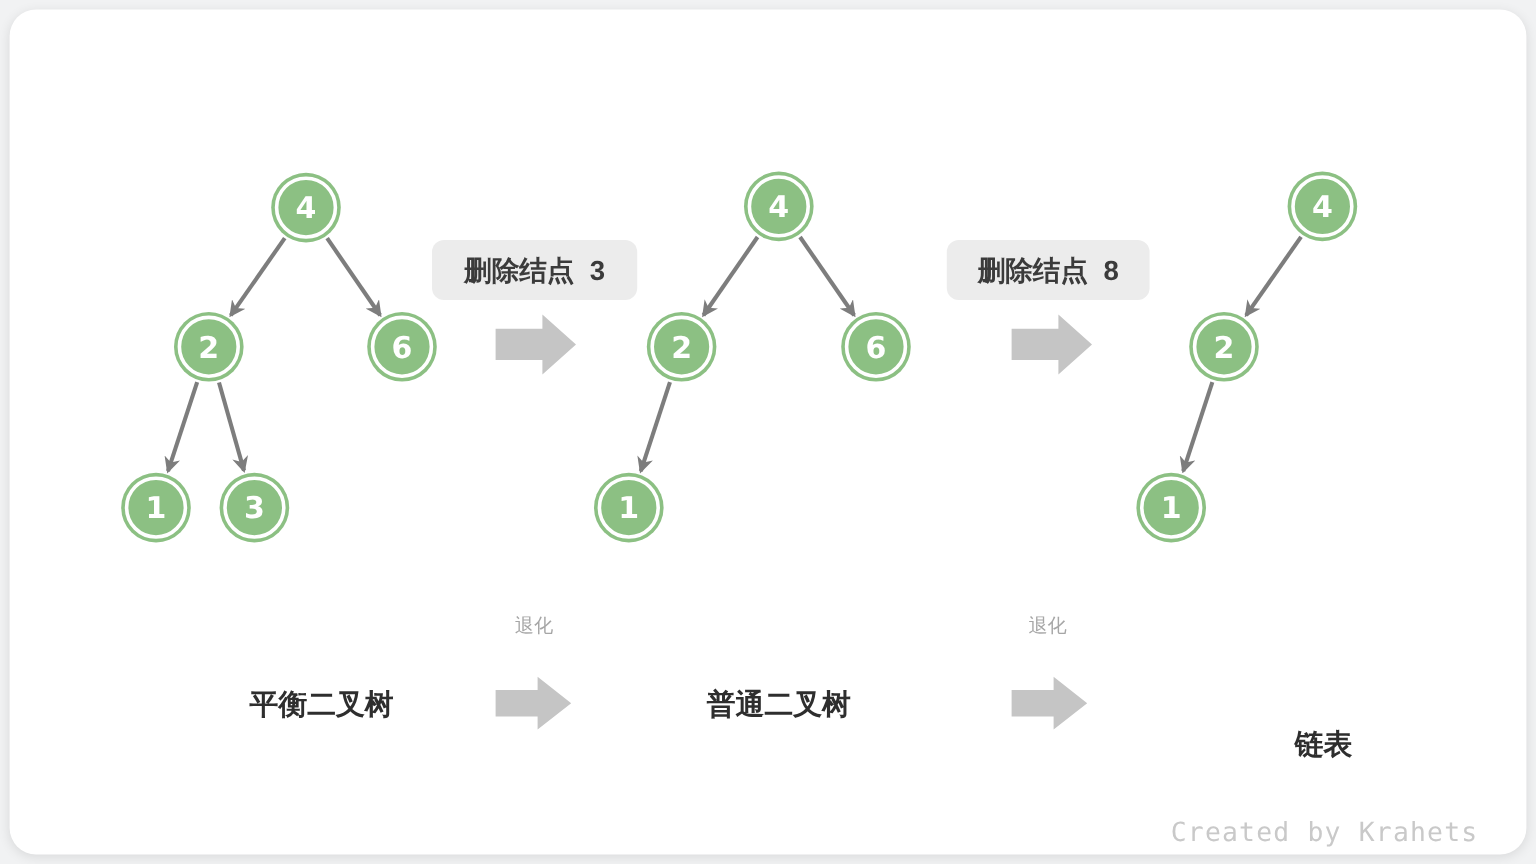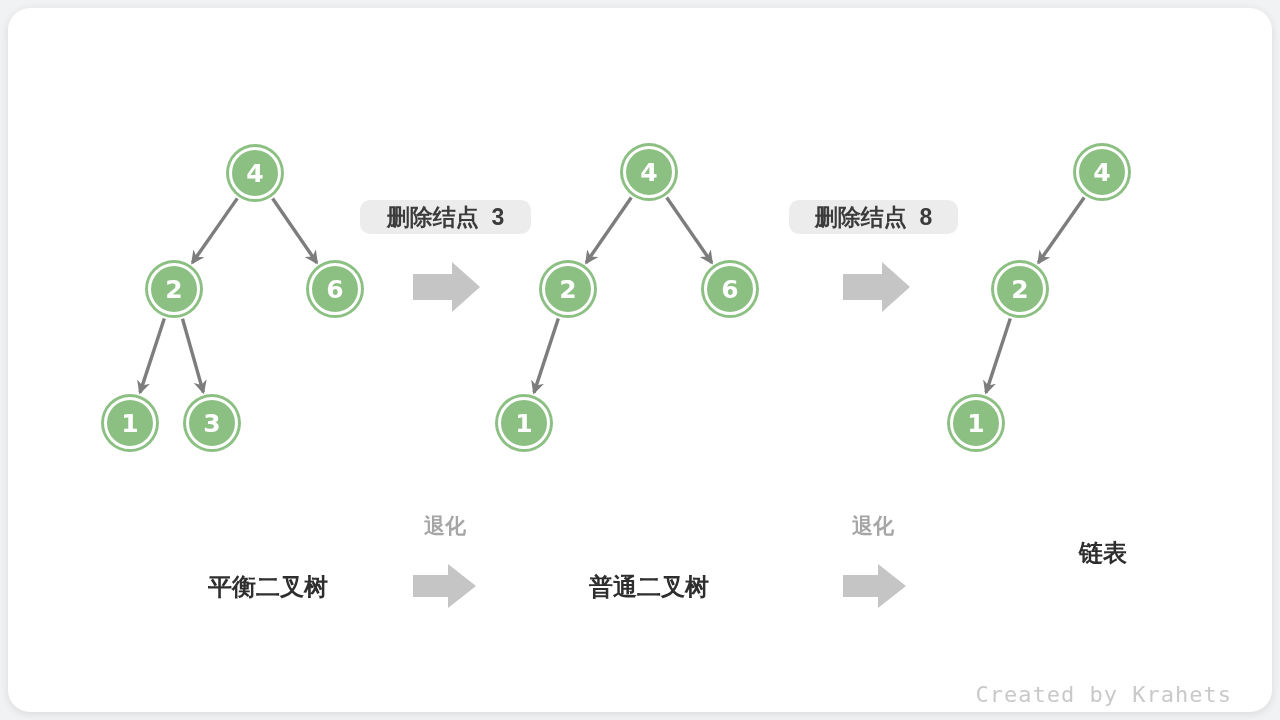--- a/index.html
+++ b/index.html
@@ -30,29 +30,29 @@
   .node{
     position:absolute;width:52px;height:52px;box-sizing:border-box;
     border-radius:50%;background:var(--green);
     border:3px solid #ffffff;
     box-shadow:0 0 0 3px var(--green);
     display:flex;align-items:center;justify-content:center;
     color:#ffffff;font-weight:bold;font-size:25px;
     font-family:"DejaVu Sans",sans-serif;
   }
   .op-box{
-    position:absolute;height:34px;box-sizing:border-box;
+    position:absolute;height:50px;box-sizing:border-box;
     background:var(--box-bg);border-radius:10px;
     display:flex;align-items:center;justify-content:center;
     font-weight:bold;font-size:23px;color:var(--box-text);
     white-space:pre;
   }
   .degrade{
     position:absolute;transform:translateX(-50%);
-    font-weight:bold;font-size:21px;color:var(--degrade);
+    font-weight:normal;font-size:16px;color:var(--degrade);
     white-space:pre;
   }
   .caption{
     position:absolute;transform:translateX(-50%);
     font-weight:bold;font-size:24px;color:var(--caption);
     white-space:pre;
   }
   .watermark{
     position:absolute;right:40px;top:674px;
     font-family:"DejaVu Sans Mono","Liberation Mono",monospace;
@@ -106,17 +106,17 @@
   <div class="node" style="left:942px;top:389px;">1</div>
 
   <div class="op-box" style="left:352px;top:192px;width:171px;">删除结点  3</div>
   <div class="op-box" style="left:781px;top:192px;width:169px;">删除结点  8</div>
 
   <div class="degrade" style="left:437px;top:504px;">退化</div>
   <div class="degrade" style="left:865px;top:504px;">退化</div>
 
   <div class="caption" style="left:260px;top:563px;">平衡二叉树</div>
   <div class="caption" style="left:641px;top:563px;">普通二叉树</div>
-  <div class="caption" style="left:1095px;top:529px;">链表</div>
+  <div class="caption" style="left:1095px;top:596px;">链表</div>
 
   <div class="watermark">Created by Krahets</div>
 
 </div>
 
 </body></html>

